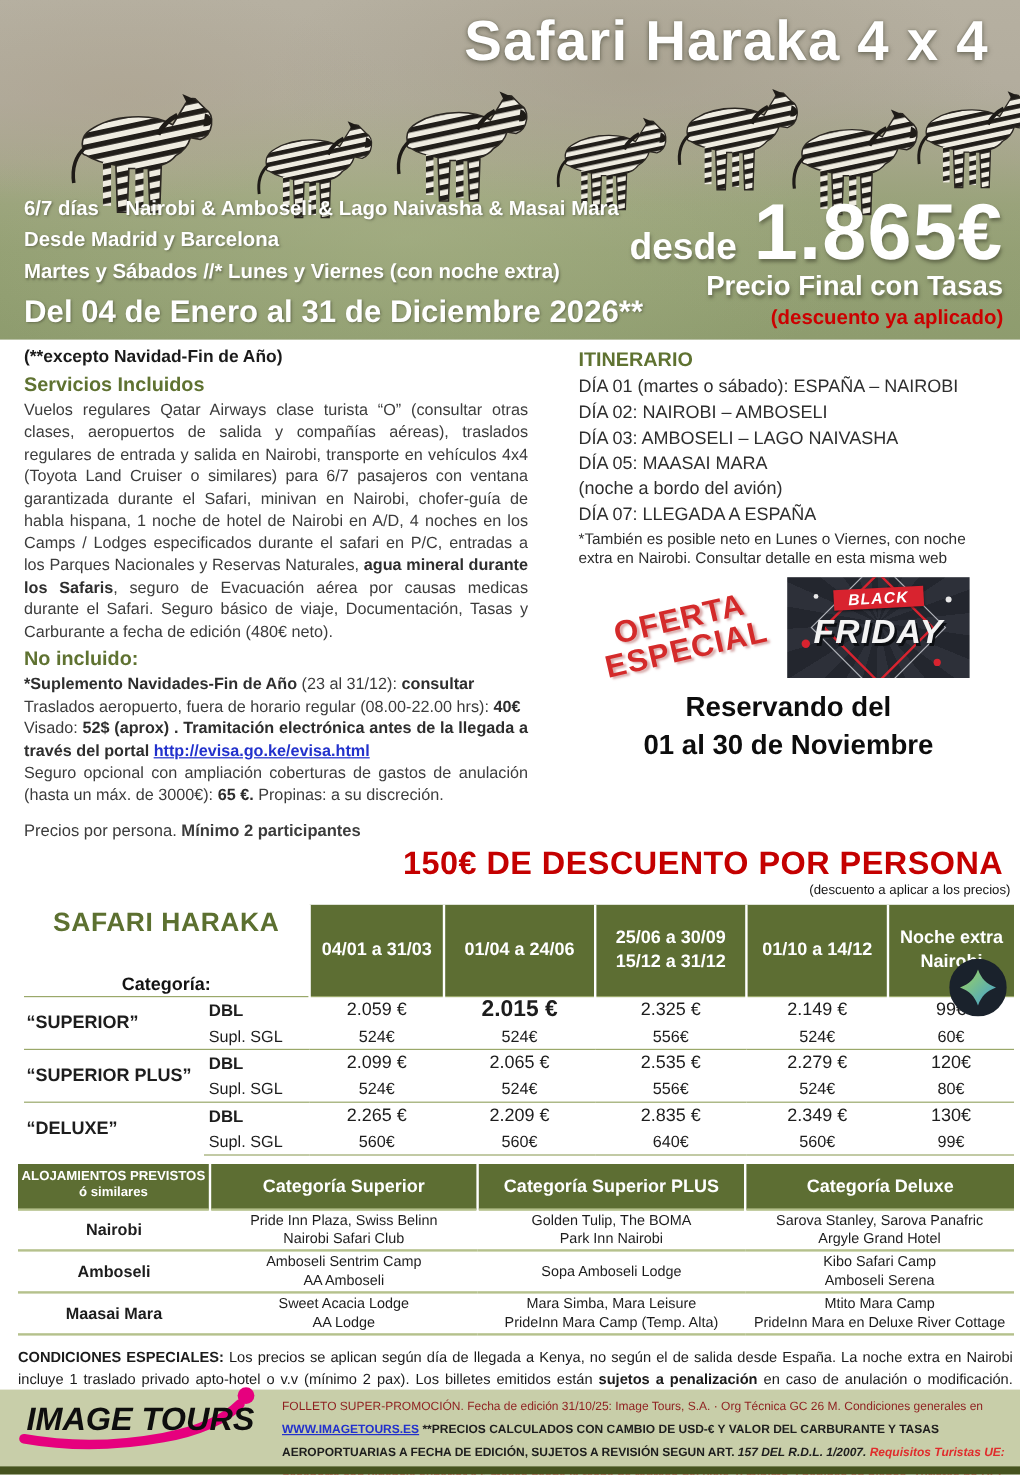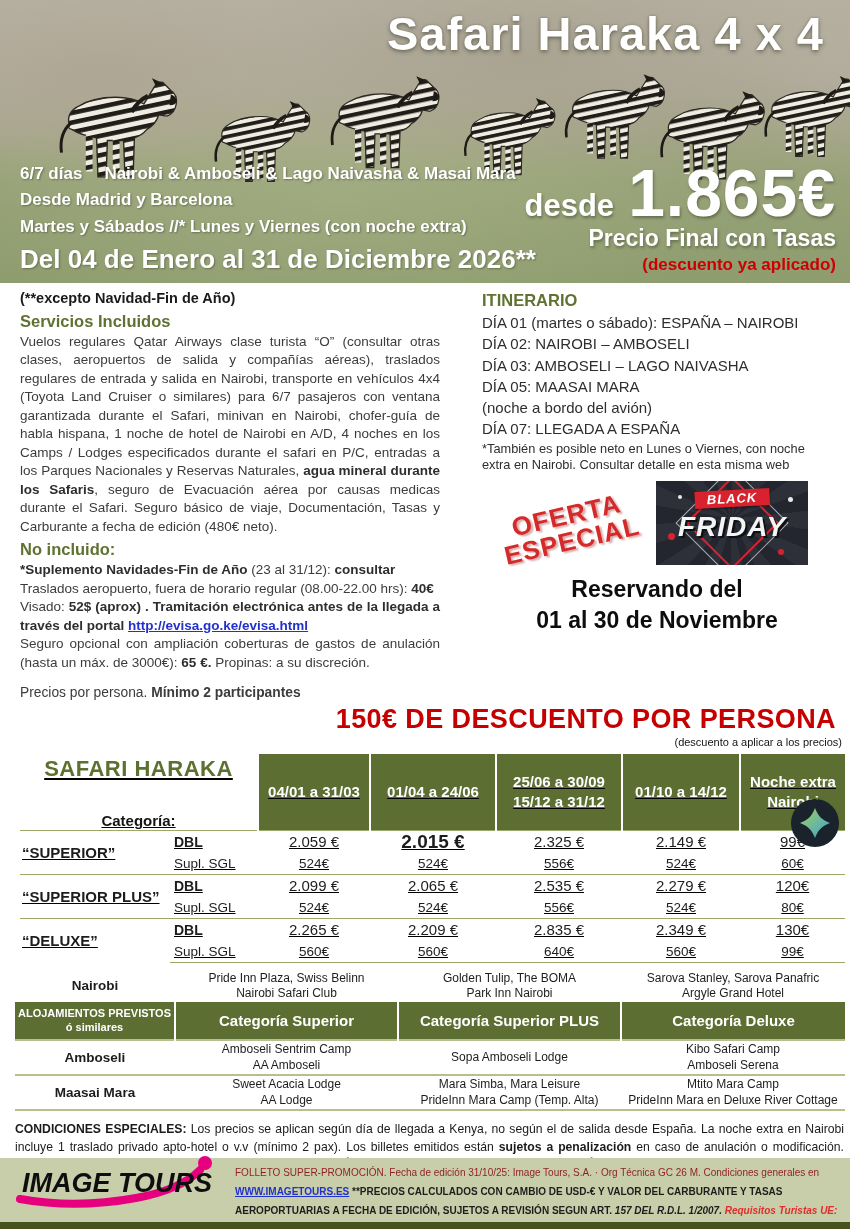--- a/index.html
+++ b/index.html
@@ -62,21 +62,21 @@
   .bf-friday { position:absolute; top:30px; width:100%; text-align:center; color:#f4f4f4; font-weight:bold;
     font-style:italic; font-size:28px; letter-spacing:1px; text-shadow:2px 2px 0 #0d0f13; }
   .bf-dot { position:absolute; border-radius:50%; }
   .reserving { text-align:center; font-size:23px; font-weight:bold; color:#0d0d0d; line-height:1.35; margin-top:9px; }
   .discount-line { text-align:right; padding-right:14px; font-size:27px; font-weight:bold; color:#c40000;
     letter-spacing:.4px; margin-top:4px; }
   .discount-note { text-align:right; padding-right:8px; font-size:11px; color:#141414; margin-top:1px; }
 
   
   table { border-collapse:collapse; }
-  .price-table { margin:6px 5px 0 20px; width:825px; table-layout:fixed;text-decoration:underline; }
+  .price-table { margin:6px 5px 0 20px; width:825px; table-layout:fixed; }
   .price-table .title-cell { vertical-align:top; padding-top:2px; }
   .pt-title { color:#5c7030; font-size:22px; font-weight:bold; letter-spacing:.5px; }
   .pt-cat { font-size:15px; font-weight:bold; color:#141414; margin-top:30px; }
   .price-table th.colhead { background:#5d6e33; color:#fff; font-size:15px; font-weight:bold; height:76px;
     text-align:center; vertical-align:middle; border-left:2px solid #fff; white-space:pre-line; line-height:1.35; padding:0 2px; }
   .price-table td { font-size:15px; color:#1d1d1d; text-align:center; height:23px; vertical-align:middle; }
   .price-table td.cat { text-align:left; font-weight:bold; font-size:15px; padding-left:2px; }
   .price-table td.sub { text-align:left; font-size:13.5px; padding-left:4px; }
   .price-table td.sub.dbl { font-weight:bold; font-size:14px; }
   .price-table tr.sgl td { font-size:13.5px; height:21px; }
@@ -289,34 +289,34 @@
 
   <table class="hotels-table">
     <colgroup>
         <col style="width:160px">
         <col style="width:223px">
         <col style="width:223px">
         <col style="width:224px">
       </colgroup>
     <tbody>
         <tr>
+      <th class="lbl preline">ALOJAMIENTOS PREVISTOS
+ó similares</th>
+      <th class="cath">Categoría Superior</th>
+      <th class="cath">Categoría Superior PLUS</th>
+      <th class="cath">Categoría Deluxe</th>
+    </tr>
+    <tr>
       <td class="rowlbl">Nairobi</td>
       <td>Pride Inn Plaza, Swiss Belinn
 Nairobi Safari Club</td>
       <td>Golden Tulip, The BOMA
 Park Inn Nairobi</td>
       <td>Sarova Stanley, Sarova Panafric
 Argyle Grand Hotel</td>
-    </tr>
-    <tr>
-      <th class="lbl preline">ALOJAMIENTOS PREVISTOS
-ó similares</th>
-      <th class="cath">Categoría Superior</th>
-      <th class="cath">Categoría Superior PLUS</th>
-      <th class="cath">Categoría Deluxe</th>
     </tr>
     <tr>
       <td class="rowlbl">Amboseli</td>
       <td>Amboseli Sentrim Camp
 AA Amboseli</td>
       <td>Sopa Amboseli Lodge</td>
       <td>Kibo Safari Camp
 Amboseli Serena</td>
     </tr>
     <tr class="lastrow">

